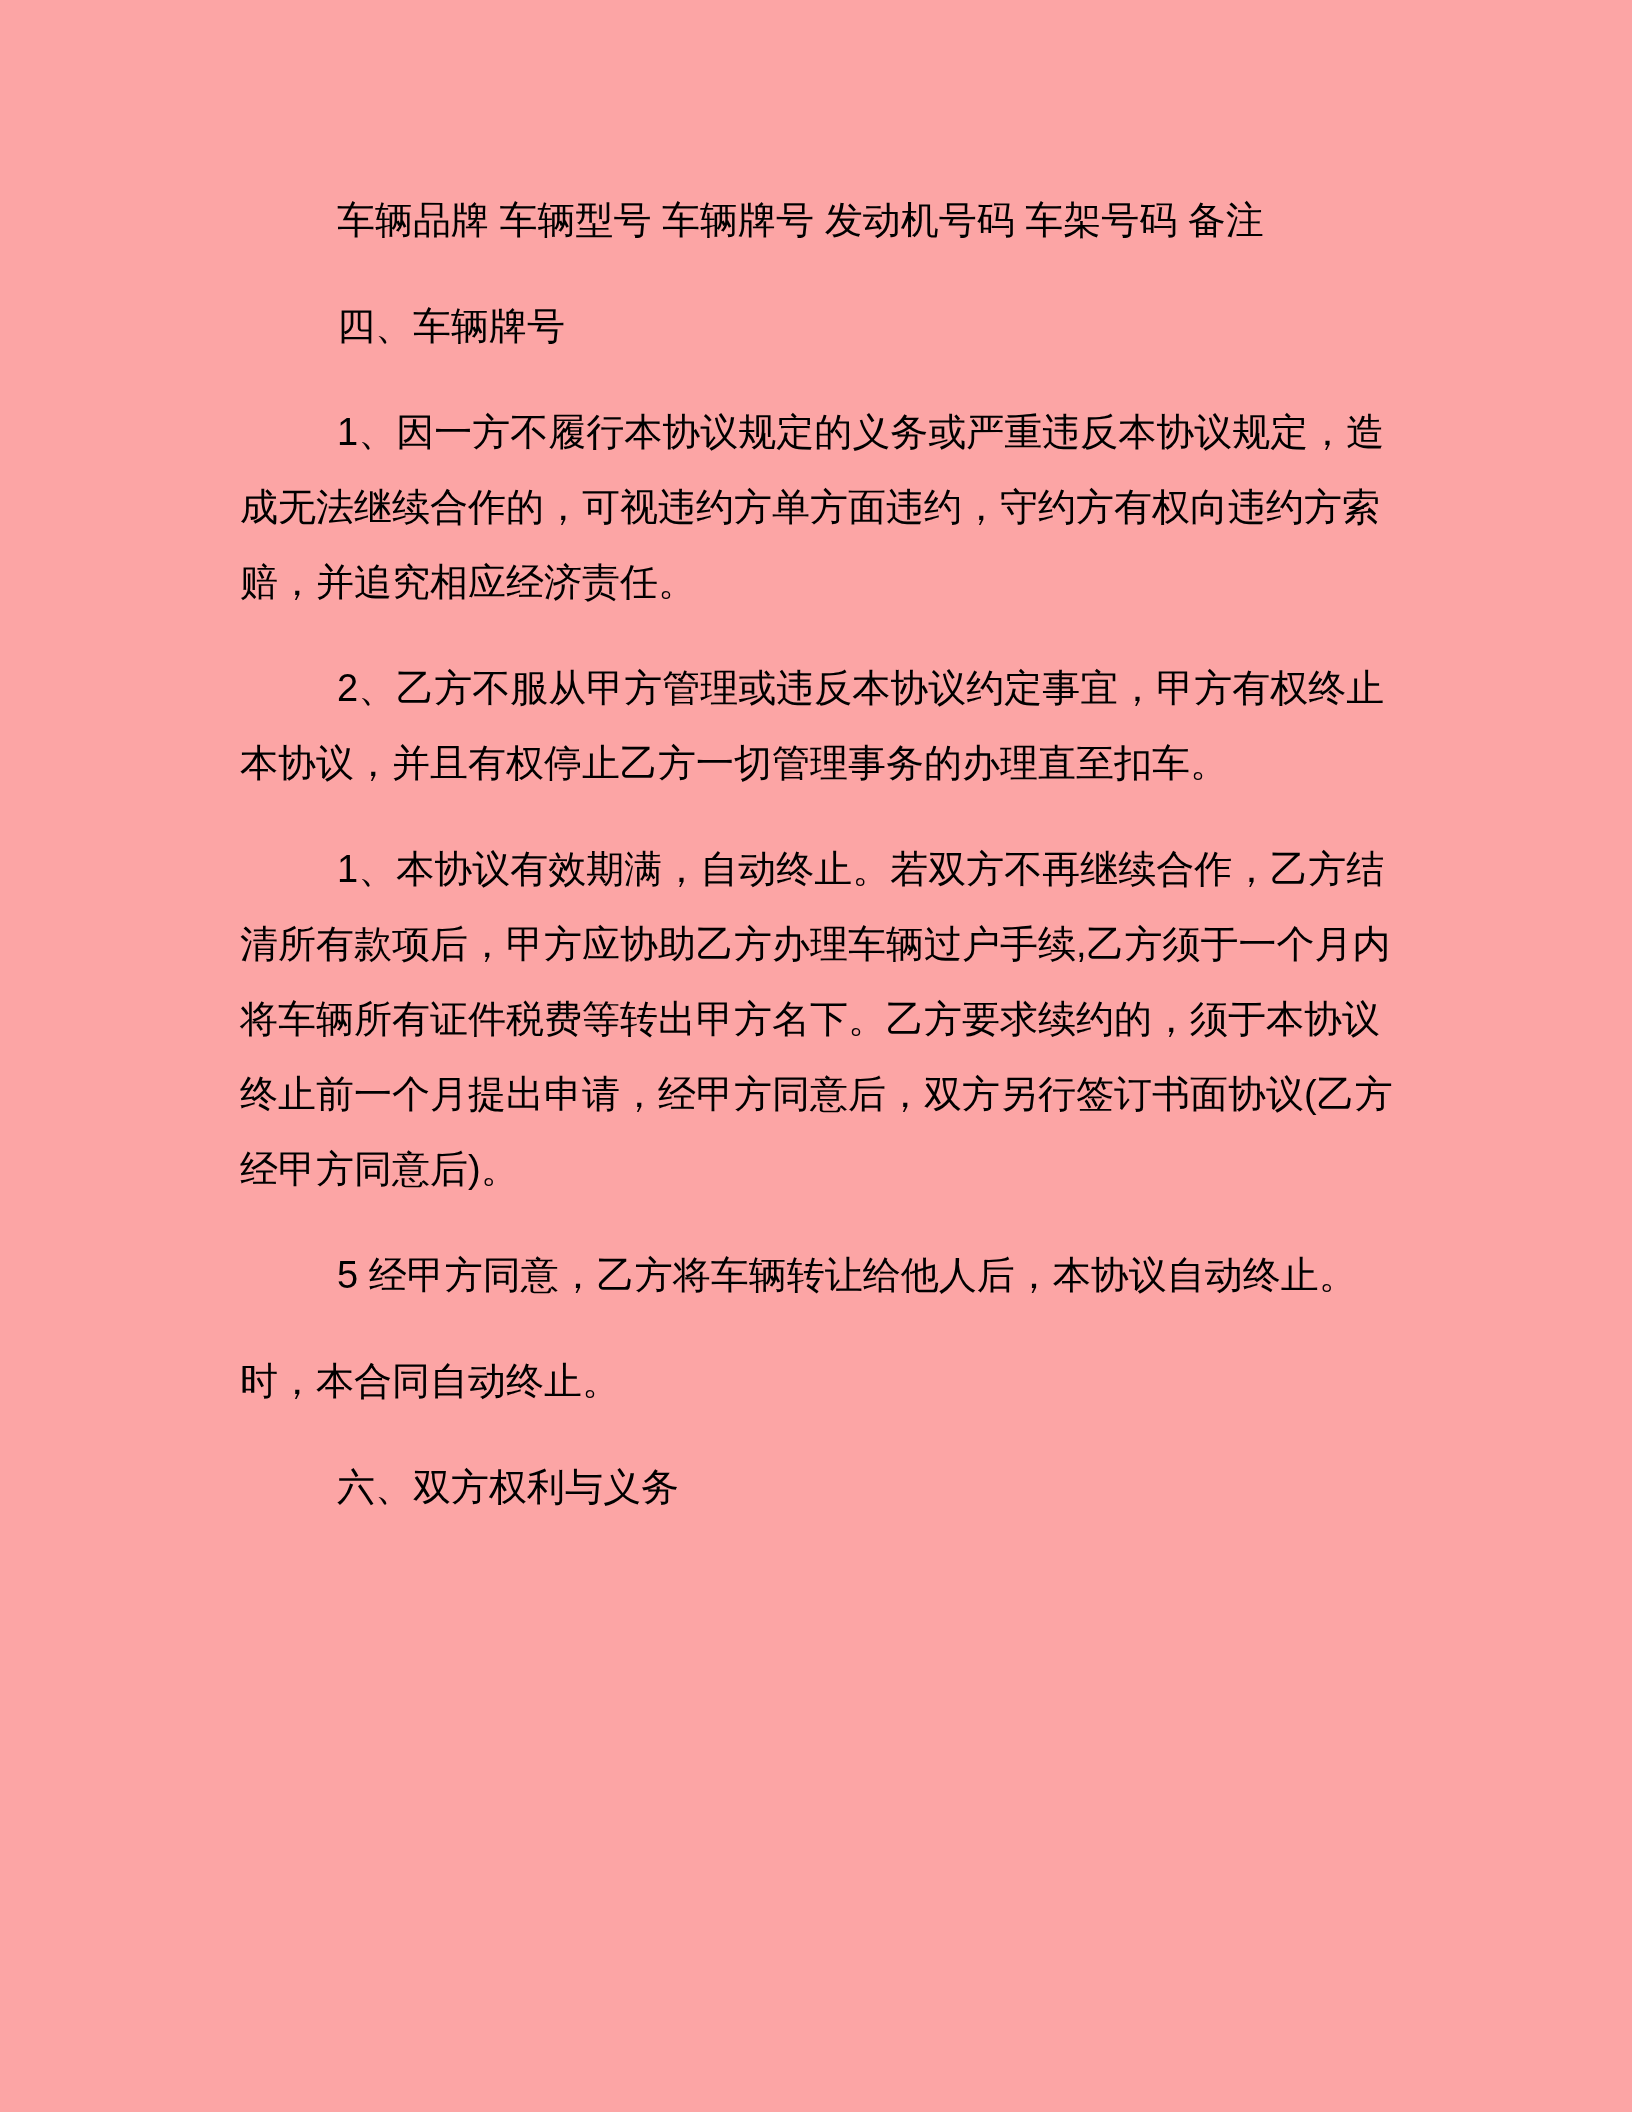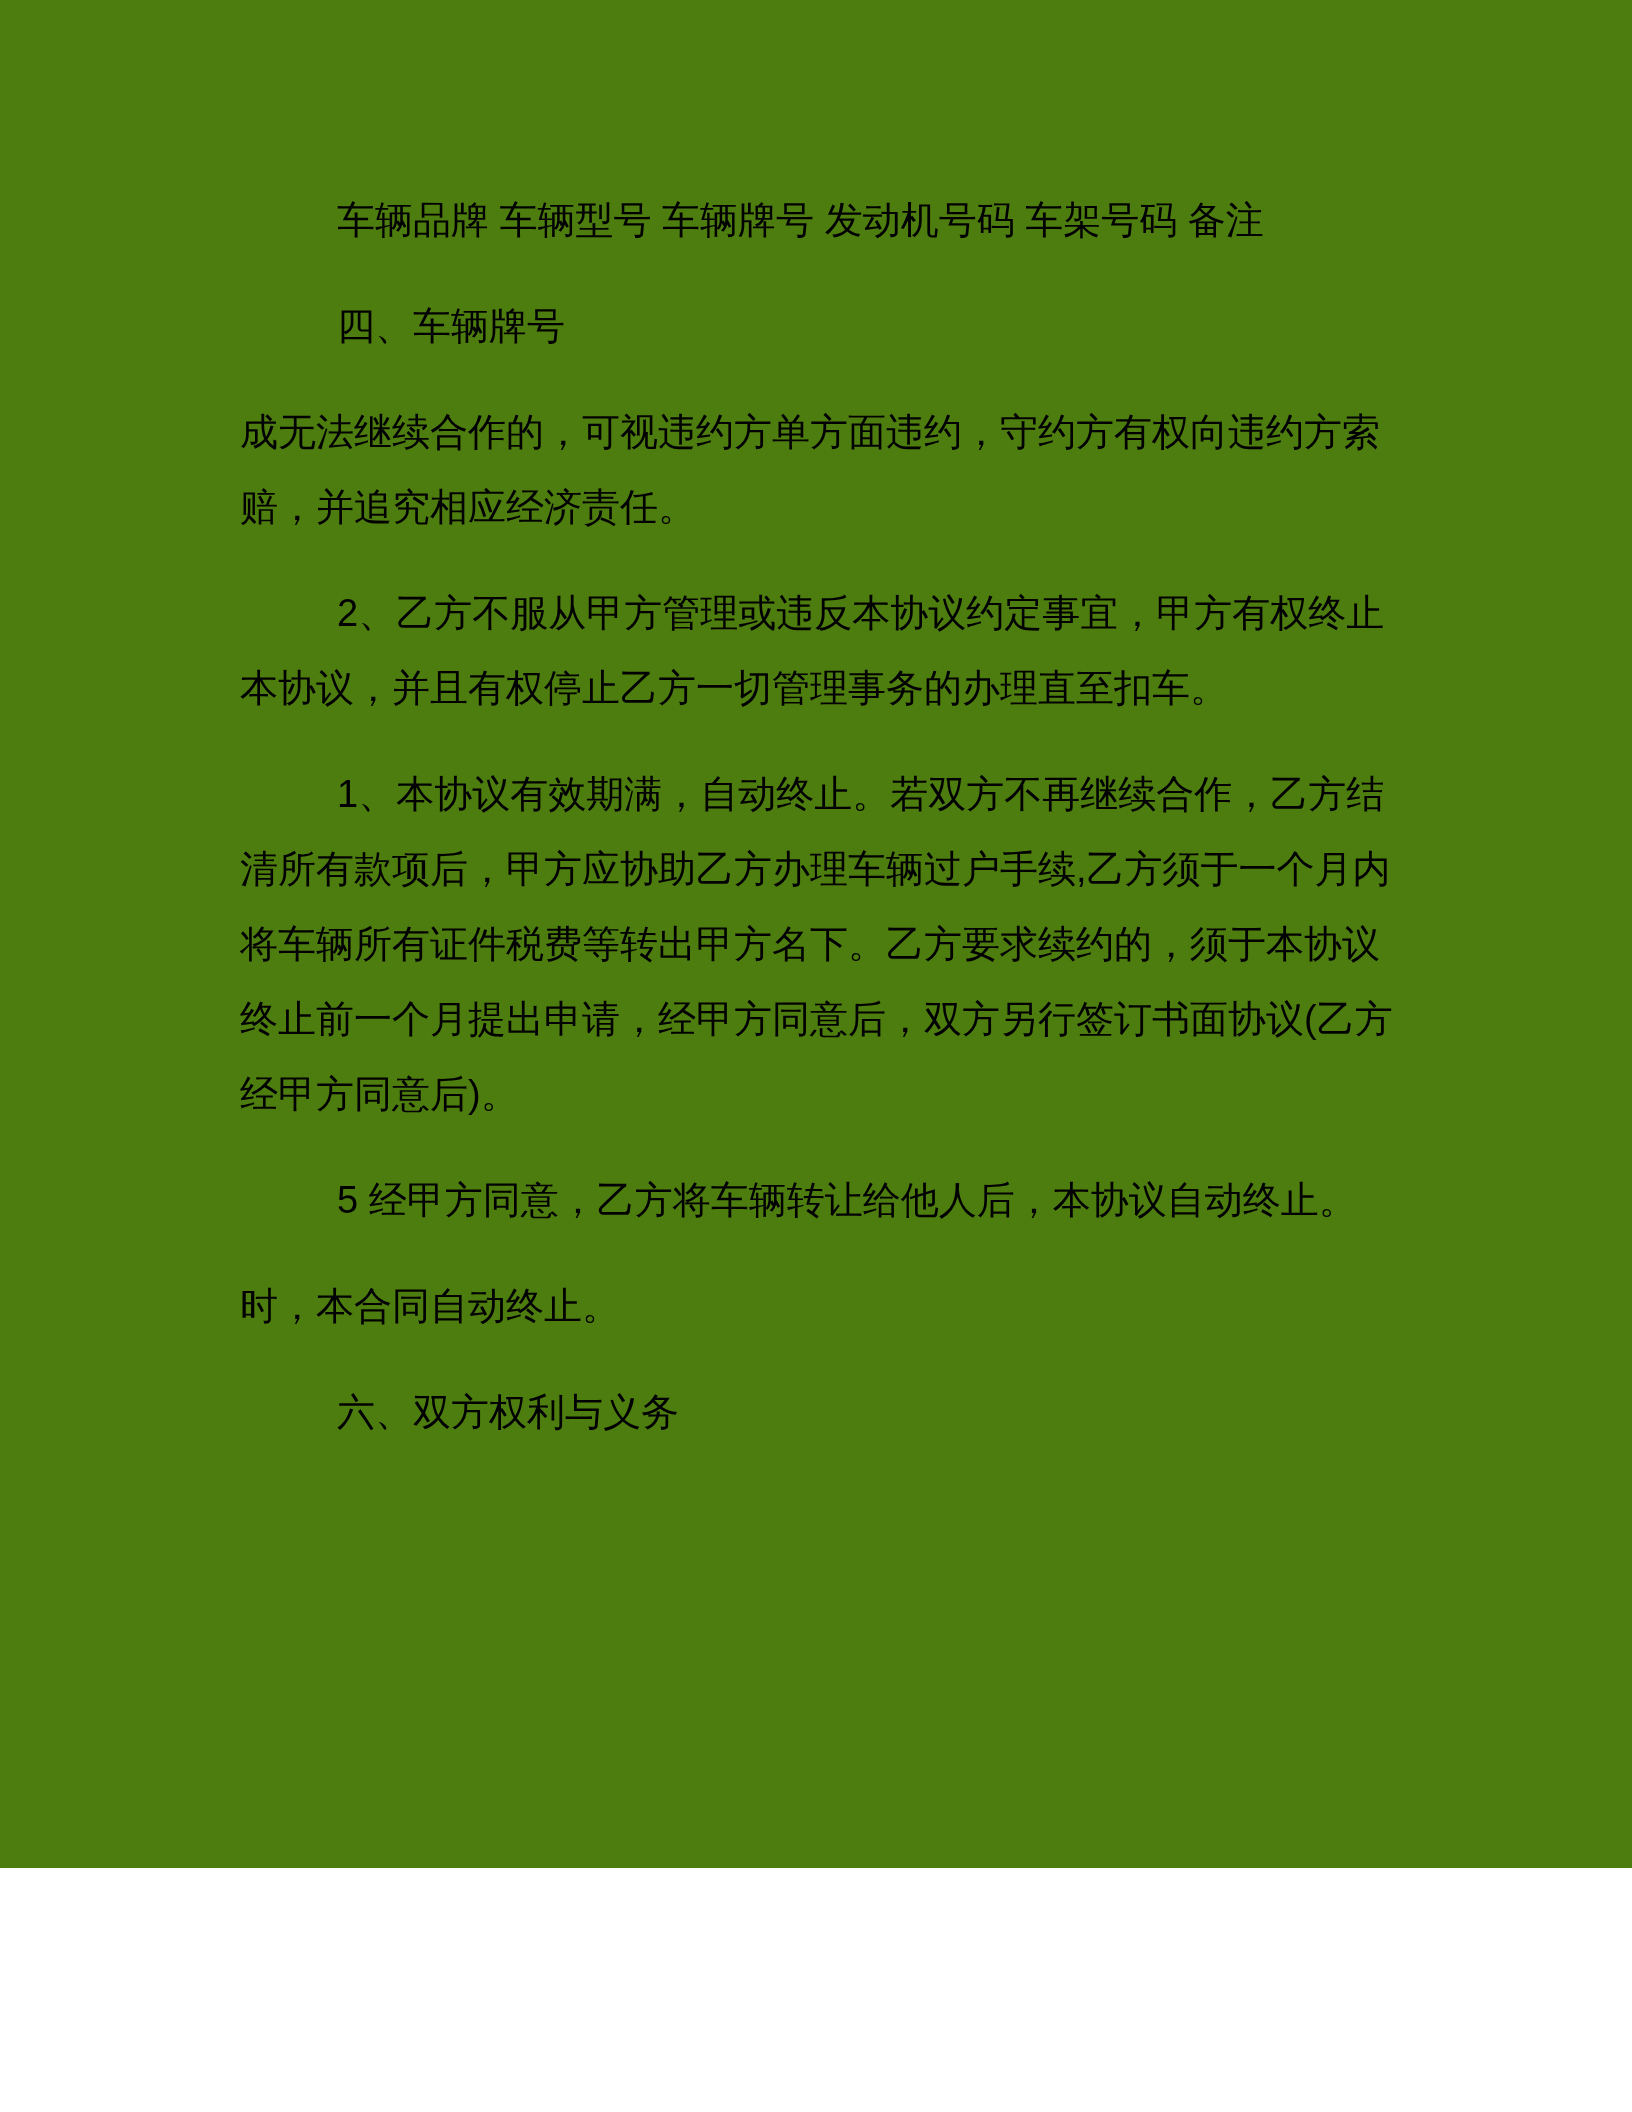--- a/index.html
+++ b/index.html
@@ -4,22 +4,22 @@
 <style>
   html, body {
     margin: 0;
     padding: 0;
     background: #ffffff;
   }
   .page {
     position: relative;
     box-sizing: border-box;
     width: 1632px;
-    height: 1868px;
-    background: #4d7c0f;
+    height: 2112px;
+    background: #fca5a5;
     color: #000000;
     padding: 183px 240px 0 240px;
     font-family: "Liberation Sans", "DejaVu Sans", sans-serif;
     font-size: 38px;
     font-weight: 400;
     overflow: hidden;
   }
   .para {
     margin: 0 0 31px 0;
     padding: 0;
@@ -41,20 +41,21 @@
   <div class="para">
     <div class="line first">车辆品牌 车辆型号 车辆牌号 发动机号码 车架号码 备注</div>
   </div>
 
 
   <div class="para">
     <div class="line first">四、车辆牌号</div>
   </div>
 
   <div class="para">
+    <div class="line first">1、因一方不履行本协议规定的义务或严重违反本协议规定，造</div>
     <div class="line">成无法继续合作的，可视违约方单方面违约，守约方有权向违约方索</div>
     <div class="line">赔，并追究相应经济责任。</div>
   </div>
 
   <div class="para">
     <div class="line first">2、乙方不服从甲方管理或违反本协议约定事宜，甲方有权终止</div>
     <div class="line">本协议，并且有权停止乙方一切管理事务的办理直至扣车。</div>
   </div>
 
 

